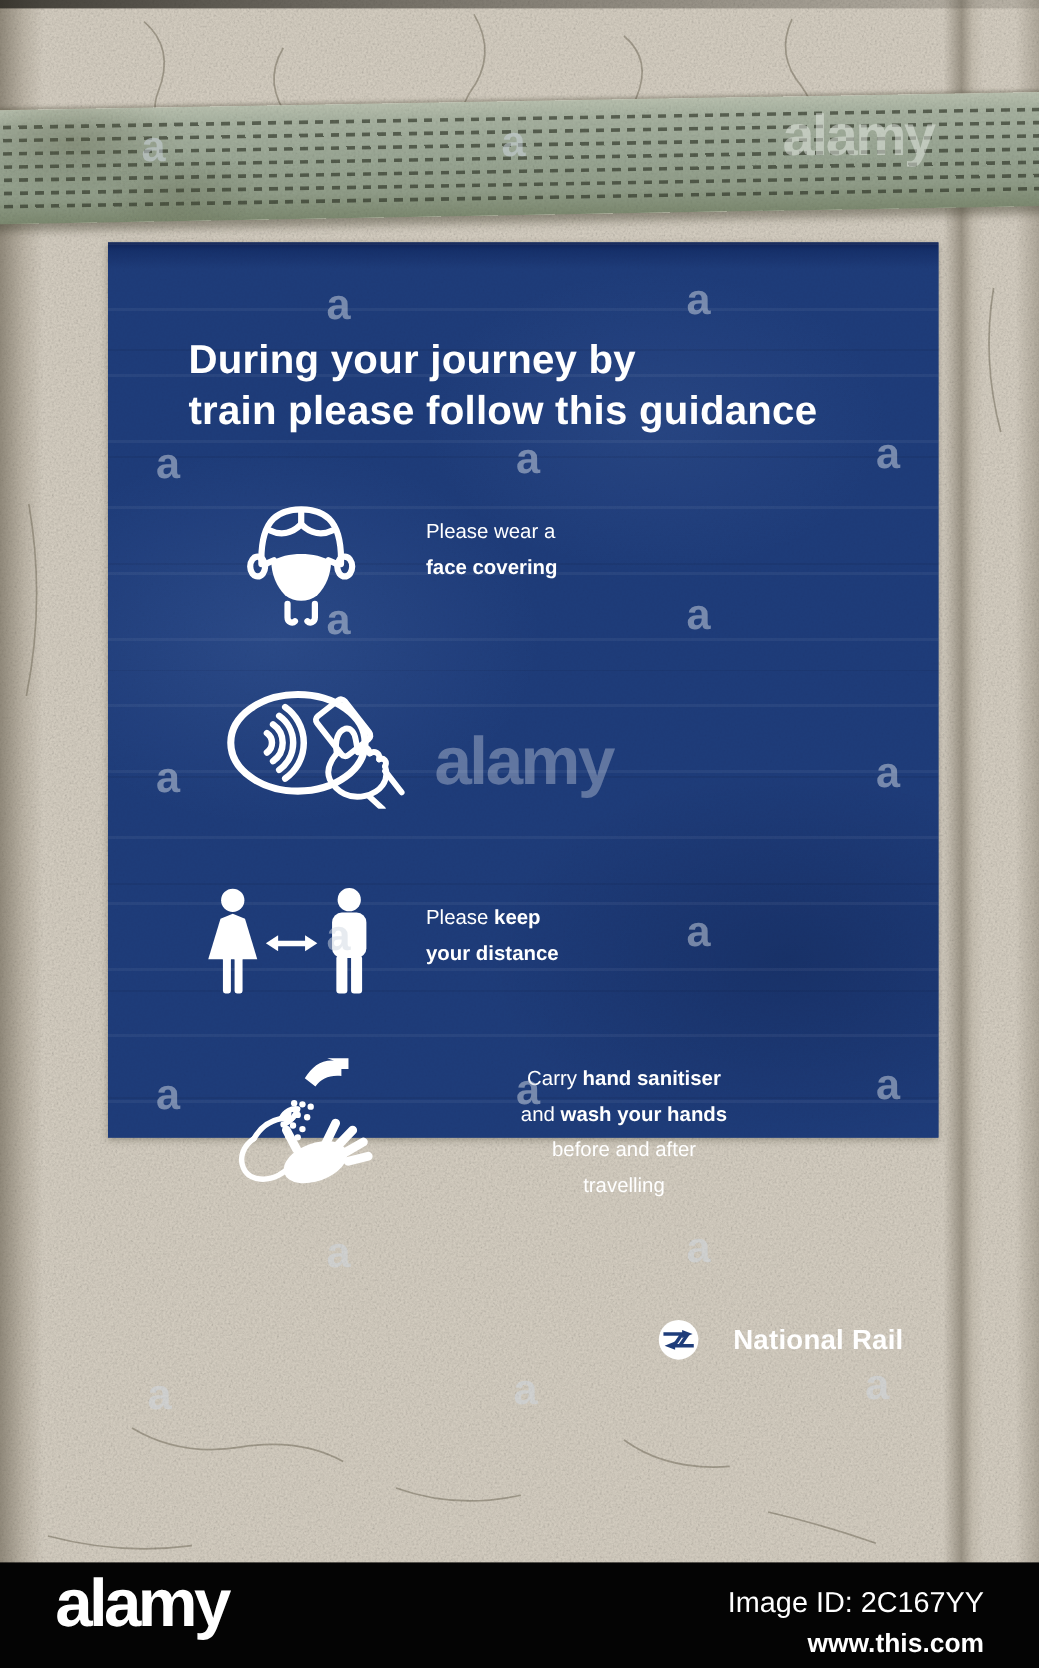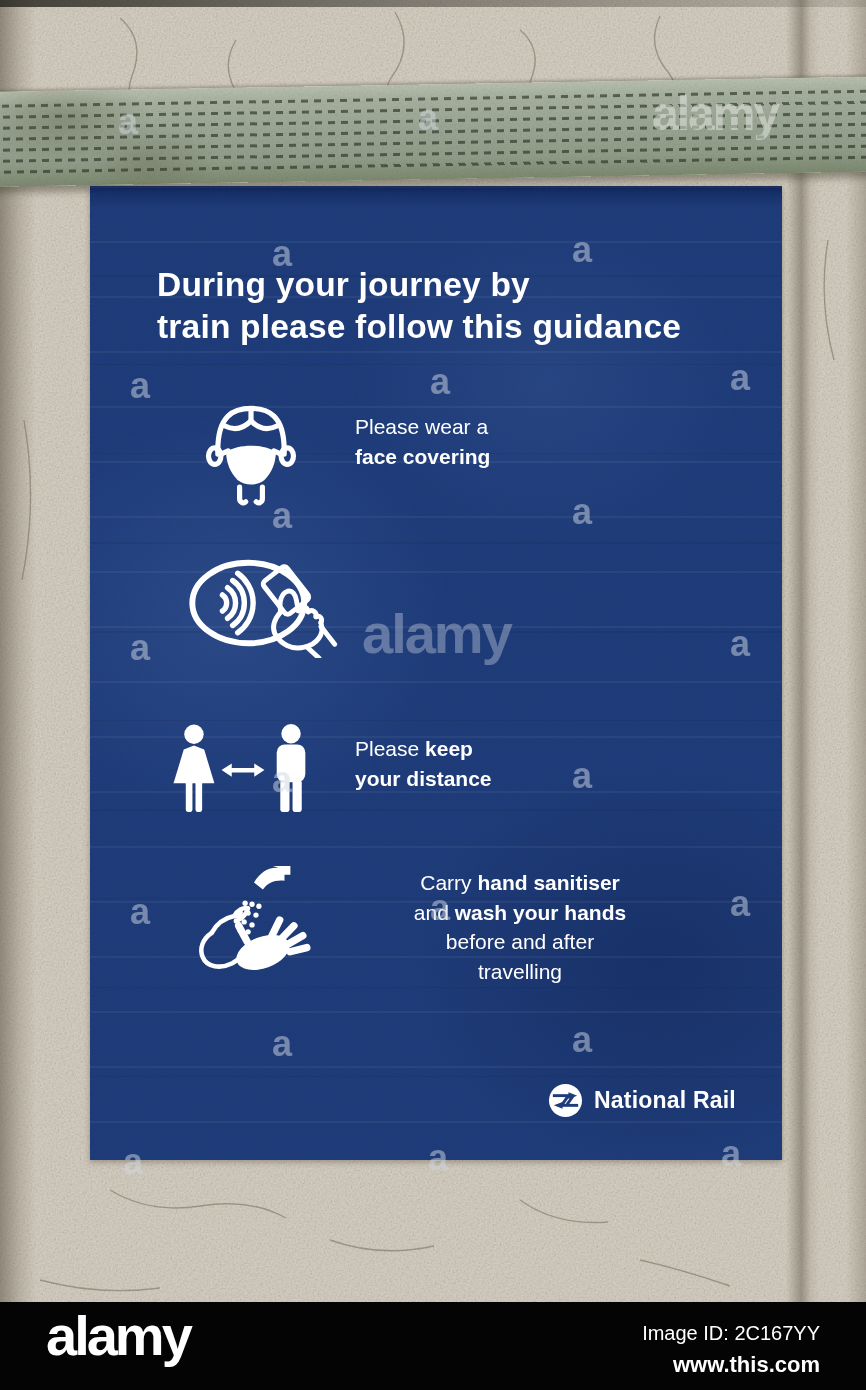--- a/index.html
+++ b/index.html
@@ -28,21 +28,21 @@
     background:linear-gradient(180deg,#bcc4b2 0%,#a9b4a2 16%,#9daa97 48%,#93a08b 78%,#7f8c72 100%);
     box-shadow:0 6px 7px rgba(66,64,48,.45), 0 -2px 3px rgba(66,64,48,.3);}
   .strap .stitch{left:0;width:100%;height:2.6px;
     background:repeating-linear-gradient(90deg,rgba(40,46,32,.62) 0 7px,rgba(0,0,0,0) 7px 13px);}
   .strap .noise{left:0;top:0;width:100%;height:100%;mix-blend-mode:multiply;opacity:.35;}
   .strap-moss{left:0;top:0;width:45%;height:100%;
     background:radial-gradient(30% 60% at 18% 30%,rgba(72,76,48,.28),rgba(0,0,0,0) 75%),
                radial-gradient(22% 50% at 40% 75%,rgba(72,76,48,.2),rgba(0,0,0,0) 75%);}
 
   
-  .poster{left:90px;top:186px;width:692px;height:974px;
+  .poster{left:90px;top:202px;width:692px;height:746px;
     background:
       radial-gradient(46% 30% at 20% 44%, rgba(115,155,220,.15), rgba(0,0,0,0) 70%),
       radial-gradient(40% 24% at 66% 20%, rgba(120,155,215,.10), rgba(0,0,0,0) 70%),
       radial-gradient(52% 30% at 82% 80%, rgba(0,8,38,.20), rgba(0,0,0,0) 70%),
       linear-gradient(180deg,#0f2256 0,#16306b 7px,var(--blue,#1e3c7a) 22px),
       var(--blue,#1e3c7a);
     box-shadow:0 2px 6px rgba(70,66,50,.4);}
   .poster .creases{inset:0;
     background:
       repeating-linear-gradient(180deg, rgba(255,255,255,.05) 0 2px, rgba(0,0,0,0) 2px 55px),
@@ -52,45 +52,45 @@
   .poster-title{left:67px;top:78px;width:580px;color:#fff;font-weight:bold;
     font-size:33.5px;line-height:42px;letter-spacing:.2px;}
   .poster-title span{position:static;display:block;}
 
   .item-icon{color:#fff;}
   .icon-face{left:104px;top:210px;width:114px;height:114px;}
   .icon-contactless{left:93px;top:364px;width:160px;height:108px;}
   .icon-distance{left:76px;top:536px;width:154px;height:94px;}
   .icon-wash{left:100px;top:674px;width:128px;height:120px;}
 
-  .item-text{left:265px;width:330px;color:#fff;font-size:21px;line-height:29.5px;font-weight:normal;}
+  .item-text{left:265px;width:330px;color:#fff;font-size:17px;line-height:29.5px;font-weight:normal;}
   .item-text b{position:static;font-weight:bold;}
   .item-text span{position:static;}
   .text-1{top:226px;}
   .text-2{top:338px;}
   .text-3{top:548px;}
   .text-4{top:682px;text-align:center;}
 
   .nr-brand{left:458px;top:892px;height:44px;display:flex;align-items:center;gap:11px;}
   .nr-brand svg{position:static;}
-  .nr-label{position:static;color:#fff;font-weight:bold;font-size:23px;letter-spacing:.2px;white-space:nowrap;}
+  .nr-label{position:static;color:#fff;font-weight:bold;font-size:23px;letter-spacing:.2px;white-space:nowrap;margin-left:17px;}
 
   
   .wm-layer{inset:0;pointer-events:none;}
   .wm-a{font-weight:bold;font-size:36px;line-height:1;color:rgba(208,215,226,.5);
     font-family:"Liberation Sans",sans-serif;}
   .wm-word{font-weight:bold;letter-spacing:-2px;line-height:1;color:rgba(255,255,255,.30);}
   .wm-word-center{left:362px;top:606px;font-size:56px;}
   .wm-word-strap{left:652px;top:90px;font-size:48px;color:rgba(232,236,229,.5);}
 
   
   .footer{left:0;top:1302px;width:866px;height:88px;background:var(--footer,#040404);}
   .alamy-logo{left:46px;top:6px;color:#fff;font-weight:bold;font-size:56px;letter-spacing:-3px;line-height:1;}
   .footer-right{right:46px;top:20px;text-align:right;color:#fff;}
-  .footer-id{position:static;display:block;font-size:20px;margin-bottom:7px;font-weight:normal;}
+  .footer-id{position:static;display:block;font-size:24px;margin-bottom:7px;font-weight:normal;}
   .footer-url{position:static;display:block;font-size:22px;font-weight:bold;}
 </style>
 </head>
 <body>
 
 <svg width="0" height="0" style="position:absolute">
   <defs>
     <filter id="grain" x="0" y="0" width="100%" height="100%">
       <feTurbulence type="fractalNoise" baseFrequency="0.55" numOctaves="3" stitchTiles="stitch"></feTurbulence>
       <feColorMatrix type="saturate" values="0"></feColorMatrix>

